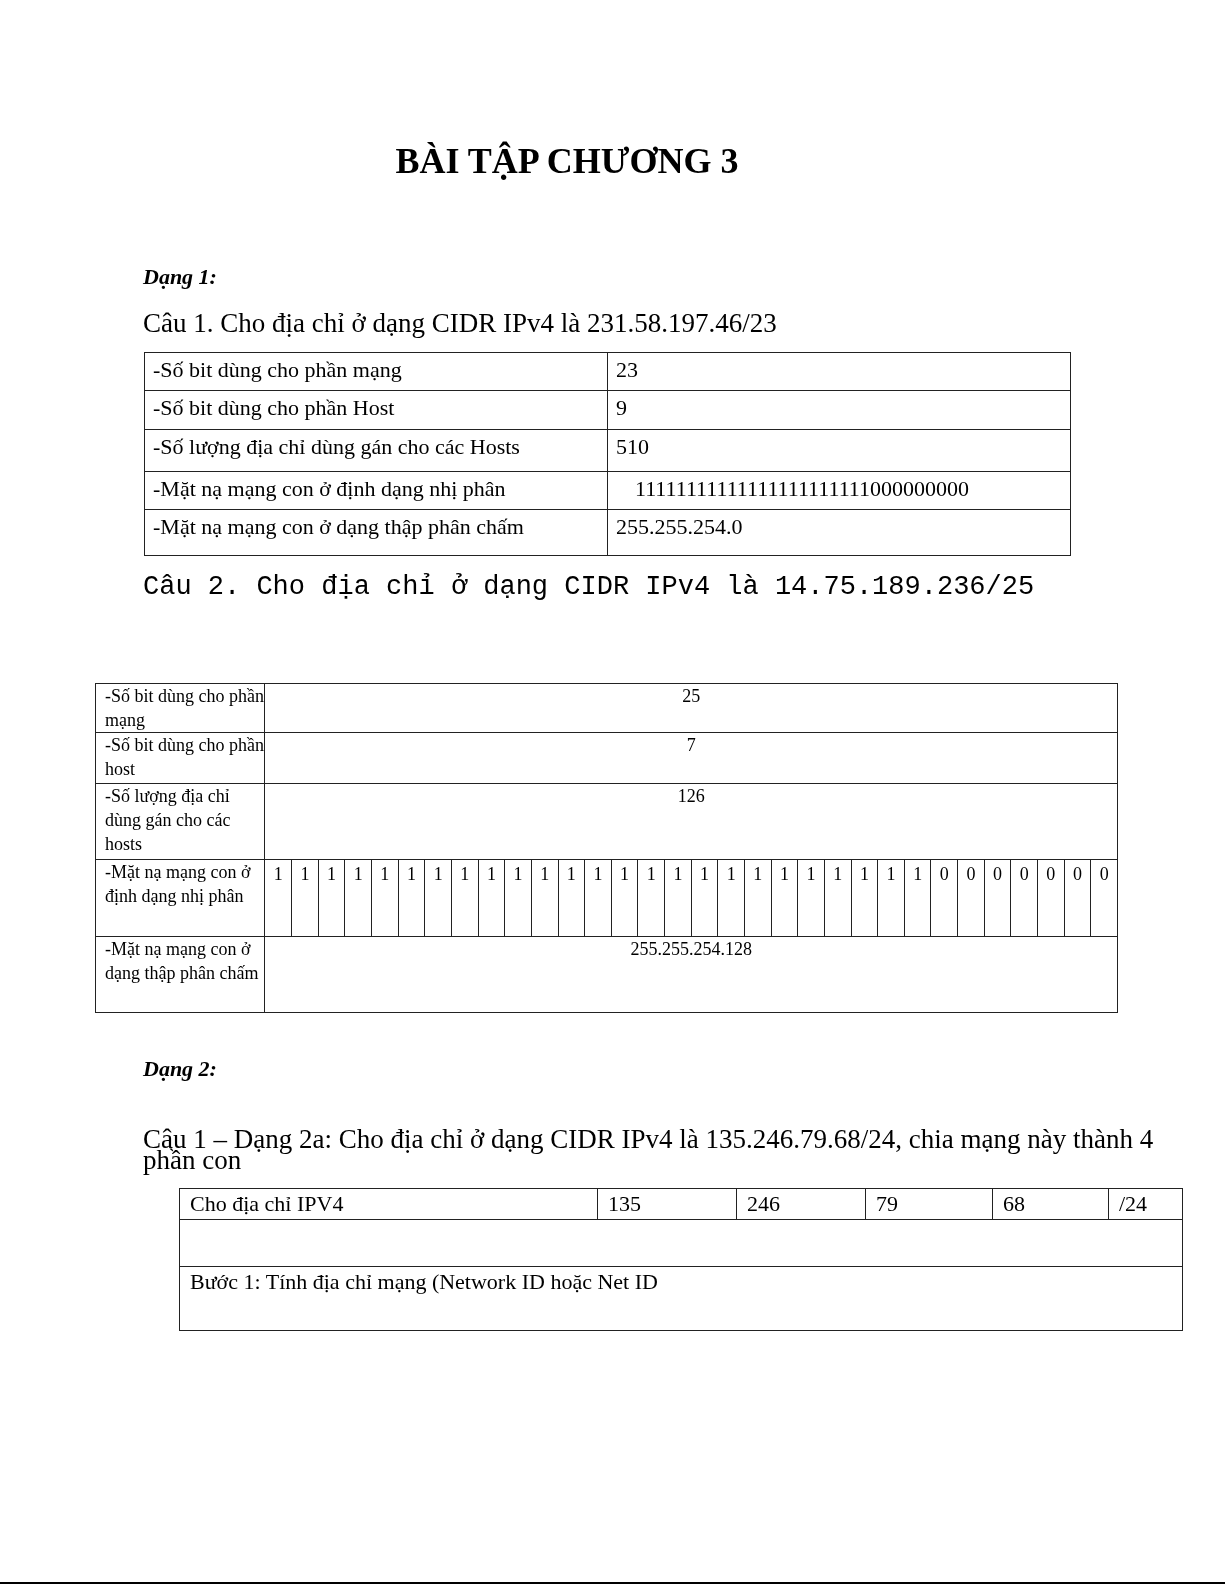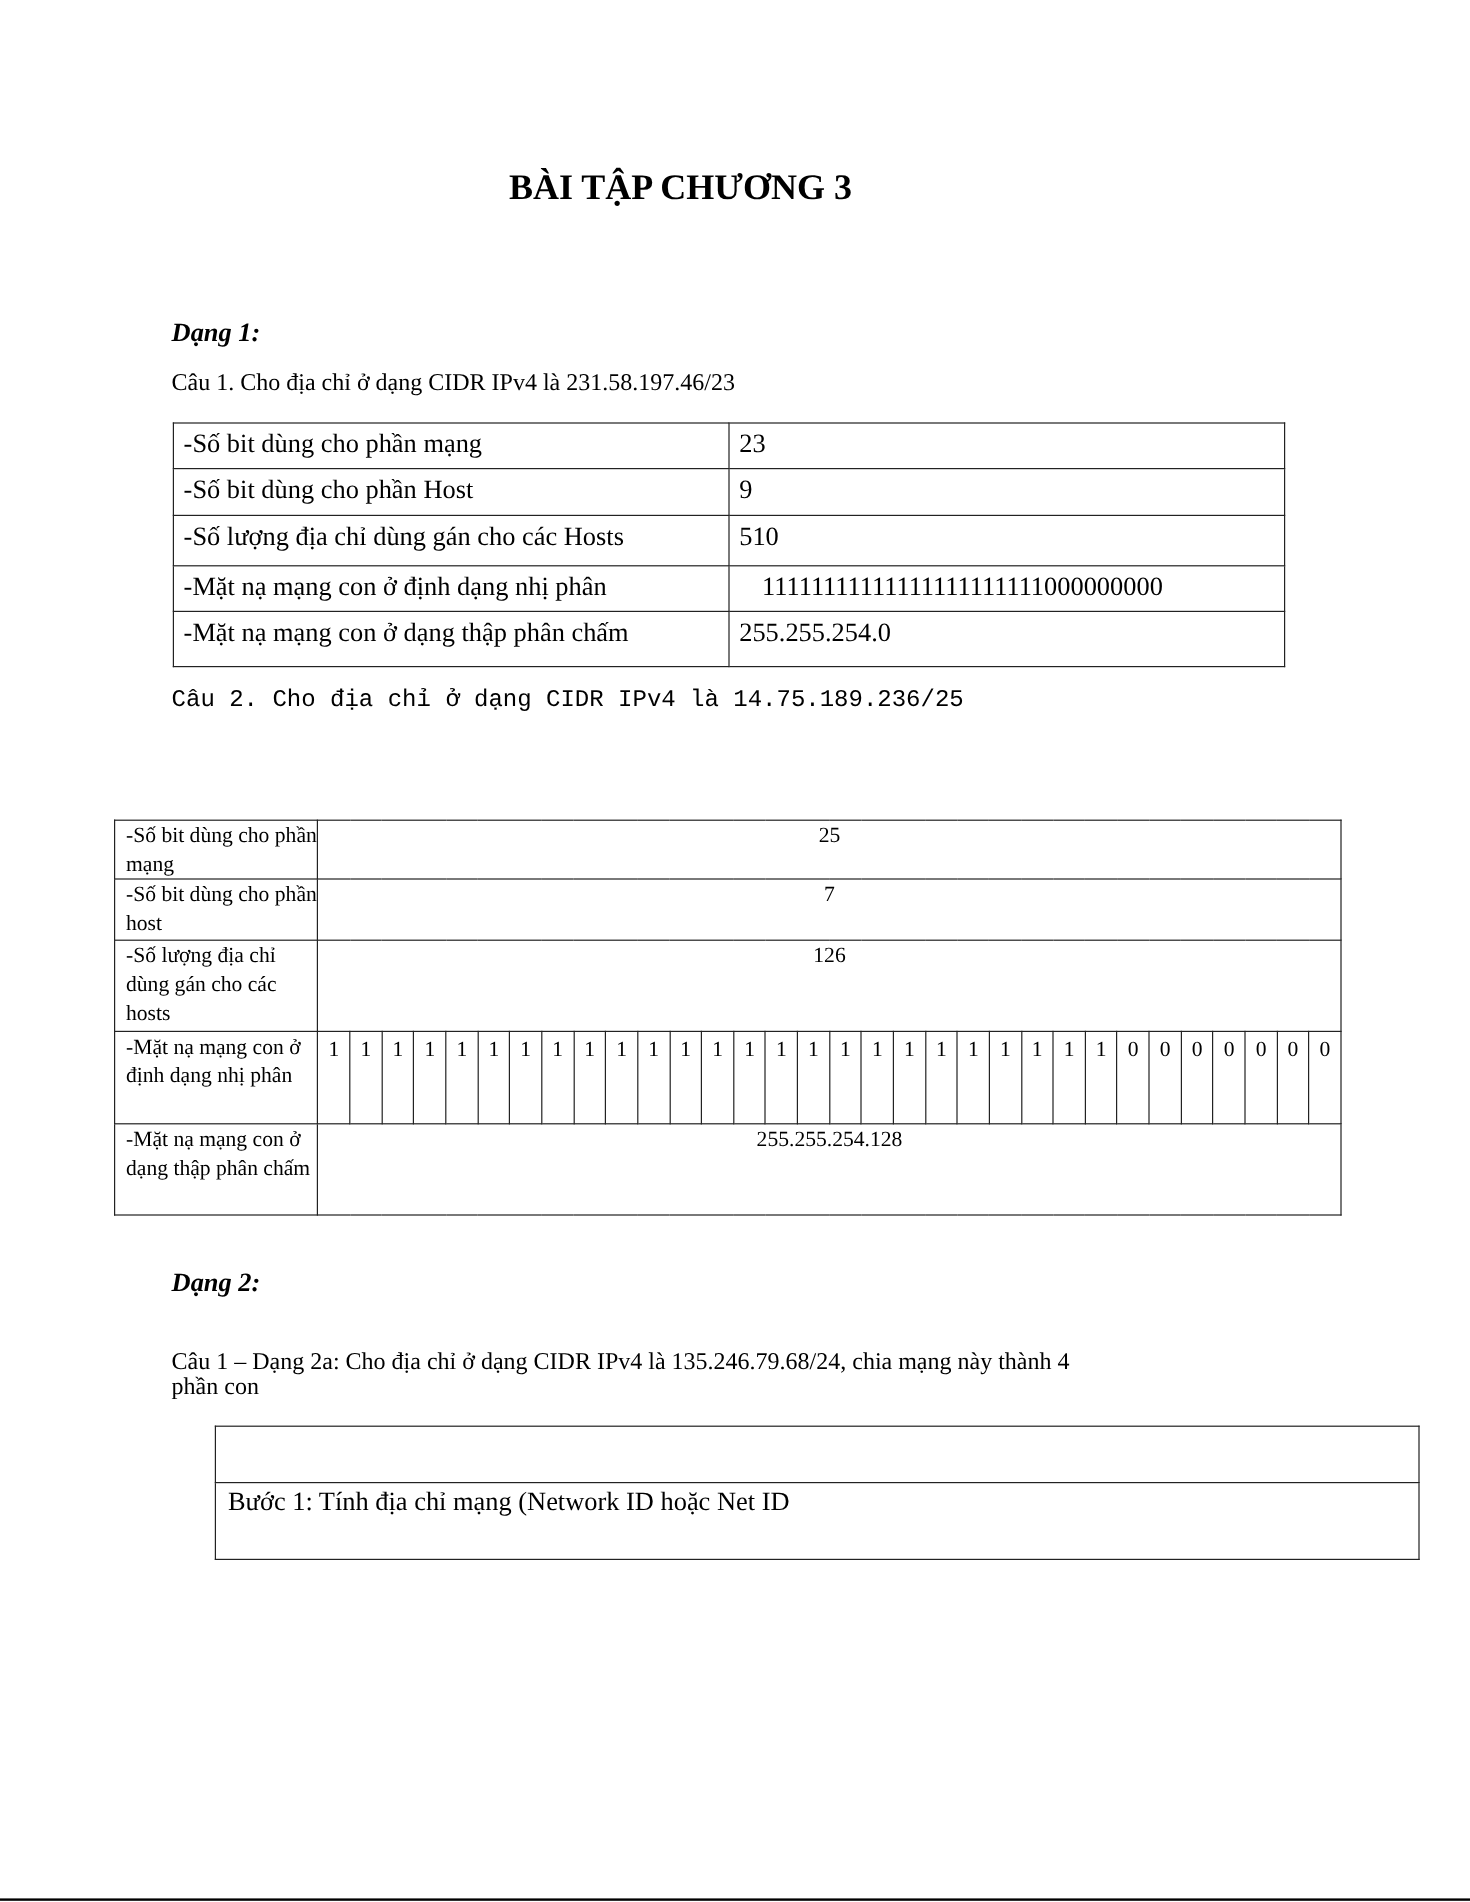--- a/index.html
+++ b/index.html
@@ -1,21 +1,21 @@
 <!DOCTYPE html>
 <html><head>
 <meta charset="utf-8">
 <style>
   html, body { margin:0; padding:0; background:#fff; }
   body { width:1225px; height:1585px; position:relative; overflow:hidden;
          font-family:"Liberation Serif", serif; color:#000; }
   .abs { position:absolute; }
-  .title { left:0; width:1134px; top:140px; text-align:center; font-weight:bold; font-size:30px; }
+  .title { left:0; width:1134px; top:140px; text-align:center; font-weight:bold; font-size:36px; }
   .heading { font-weight:bold; font-size:22px;font-style:italic; }
-  .para { font-size:20px; white-space:nowrap; }
+  .para { font-size:27px; white-space:nowrap; }
   table { border-collapse:collapse; }
   td { border:1px solid #222; vertical-align:top; padding:0; }
   
   .t1 { left:144px; top:352px; width:927px; font-size:22px; }
   .t1 td { padding:4px 8px 0 8px; }
   .t1 td.c1 { width:446px; }
   
   .t2 { left:95px; top:683px; width:1023px; font-size:18px; line-height:24px; }
   .t2 td.lab { width:162px; padding:0 0 0 9px; }
   .t2 td.val { text-align:center; }
@@ -115,20 +115,28 @@
   </tr>
 </tbody>
   </table>
 
 <div class="abs heading" style="left:143px; top:1056px;">Dạng 2:</div>
 <div class="abs para" style="left:143px; top:1101px;margin-top:23px;">Câu 1 – Dạng  2a: Cho địa chỉ ở dạng CIDR IPv4 là 135.246.79.68/24, chia mạng này thành 4</div>
 <div class="abs para" style="left:143px; top:1145px;">phần con</div>
 
 <table class="abs t3">
   <tbody>
+      <tr style="height:31px">
+    <td style="width:397px">Cho địa chỉ IPV4</td>
+    <td style="width:118px">135</td>
+    <td style="width:108px">246</td>
+    <td style="width:106px">79</td>
+    <td style="width:95px">68</td>
+    <td>/24</td>
+  </tr>
   <tr style="height:47px">
     <td colspan="6"></td>
   </tr>
   <tr style="height:64px">
     <td colspan="6">Bước 1: Tính địa chỉ mạng (Network ID hoặc Net ID</td>
   </tr>
 </tbody>
   </table>
 
 <div class="abs bottom-line"></div>

